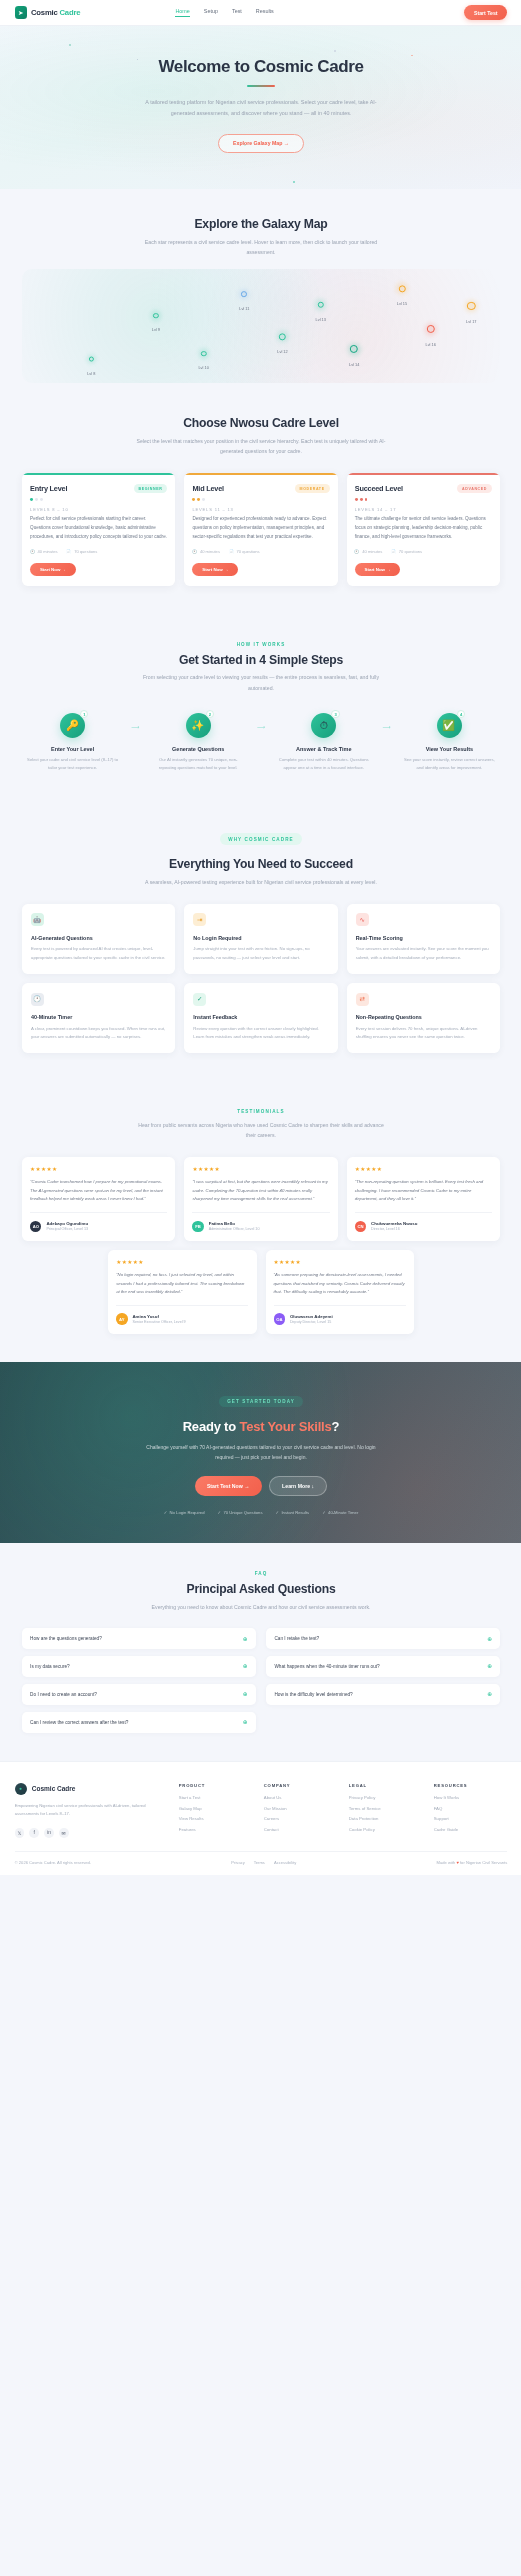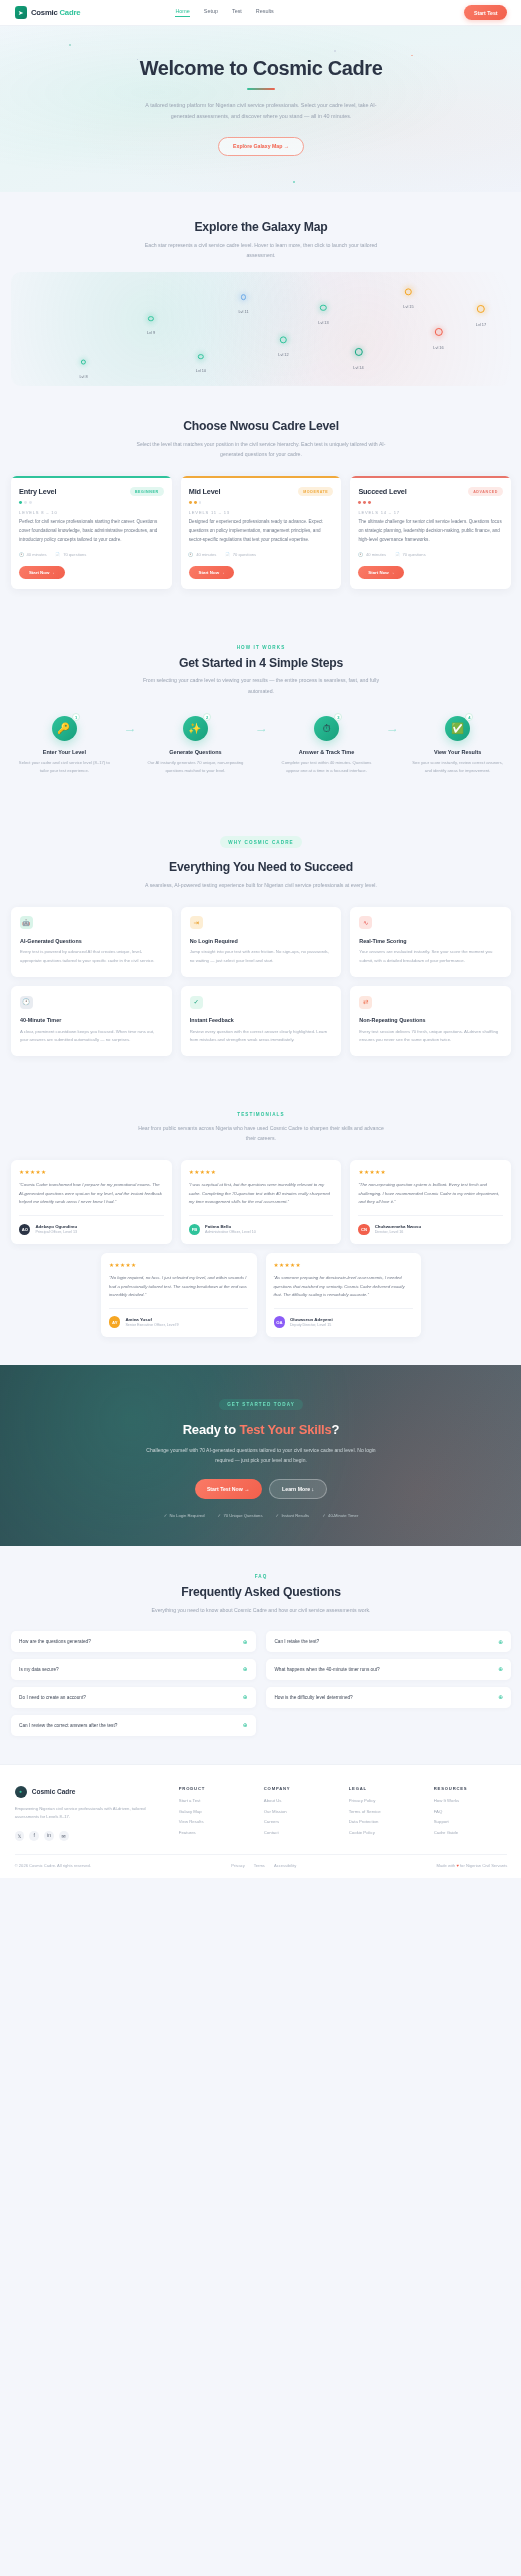--- a/index.html
+++ b/index.html
@@ -43,37 +43,37 @@
     position:relative; padding:31px 0 36px; text-align:center;
     background:linear-gradient(160deg,#f2f7fb 0%,#eaf5f6 40%,#f0f4fb 100%);
     overflow:hidden;
   }
   .hero:after{
     content:""; position:absolute; inset:0;
     background:radial-gradient(ellipse at 30% 40%, rgba(47,195,155,.07), transparent 60%),
                radial-gradient(ellipse at 75% 60%, rgba(250,122,102,.05), transparent 60%);
   }
   .hero > * { position:relative; z-index:2; }
-  .hero h1 { font-size:20px; font-weight:bold; color:#2b3445; letter-spacing:-0.4px; }
+  .hero h1 { font-size:17px; font-weight:bold; color:#2b3445; letter-spacing:-0.4px; }
   .hero-rule {
     width:28px; height:2px; margin:8.1px auto 9.8px; border-radius:1.6px;
     background:linear-gradient(90deg,#2fc39b,#f2604c);
   }
   .hero p {
     font-size:5.4px; color:#9aa3b2; line-height:2.05; max-width:244px; margin:0 auto;
   }
   .hero-btn {
     display:inline-block; margin-top:14.7px; border:0.8px solid #f5a193; color:#f2604c;
     background:rgba(255,255,255,.55); font-size:5.2px; font-weight:bold;
     padding:5.7px 14px; border-radius:16.3px;
   }
   .spark { position:absolute; border-radius:50%; z-index:1; }
 
   
-  .section { padding:28px 11px; }
+  .section { padding:28px 22px; }
   .sec-title { font-size:12.2px; font-weight:bold; text-align:center; letter-spacing:-0.2px; }
   .sec-sub {
     font-size:5.2px; color:#9aa3b2; text-align:center; line-height:2.0;
     max-width:253px; margin:5.7px auto 0;
   }
   .eyebrow {
     display:block; text-align:center; font-size:4.6px; font-weight:bold;
     letter-spacing:1.1px; color:#2fc39b; margin-bottom:5.7px;
   }
   .eyebrow.pill {
@@ -538,21 +538,21 @@
         </div>
         <div class="cta-feat">
           <span>✓</span>
           <span>40-Minute Timer</span>
         </div>
       </div>
   </div>
 
   <div class="section">
     <span class="eyebrow">FAQ</span>
-    <h2 class="sec-title">Frequently Asked Questions</h2>
+    <h2 class="sec-title">Principal Asked Questions</h2>
     <p class="sec-sub">Everything you need to know about Cosmic Cadre and how our civil service assessments work.</p>
     <div class="faq-grid" id="faqs">
         <div class="faq">
           <span class="faq-q">How are the questions generated?</span>
           <span class="faq-plus">⊕</span>
         </div>
         <div class="faq">
           <span class="faq-q">Can I retake the test?</span>
           <span class="faq-plus">⊕</span>
         </div>

